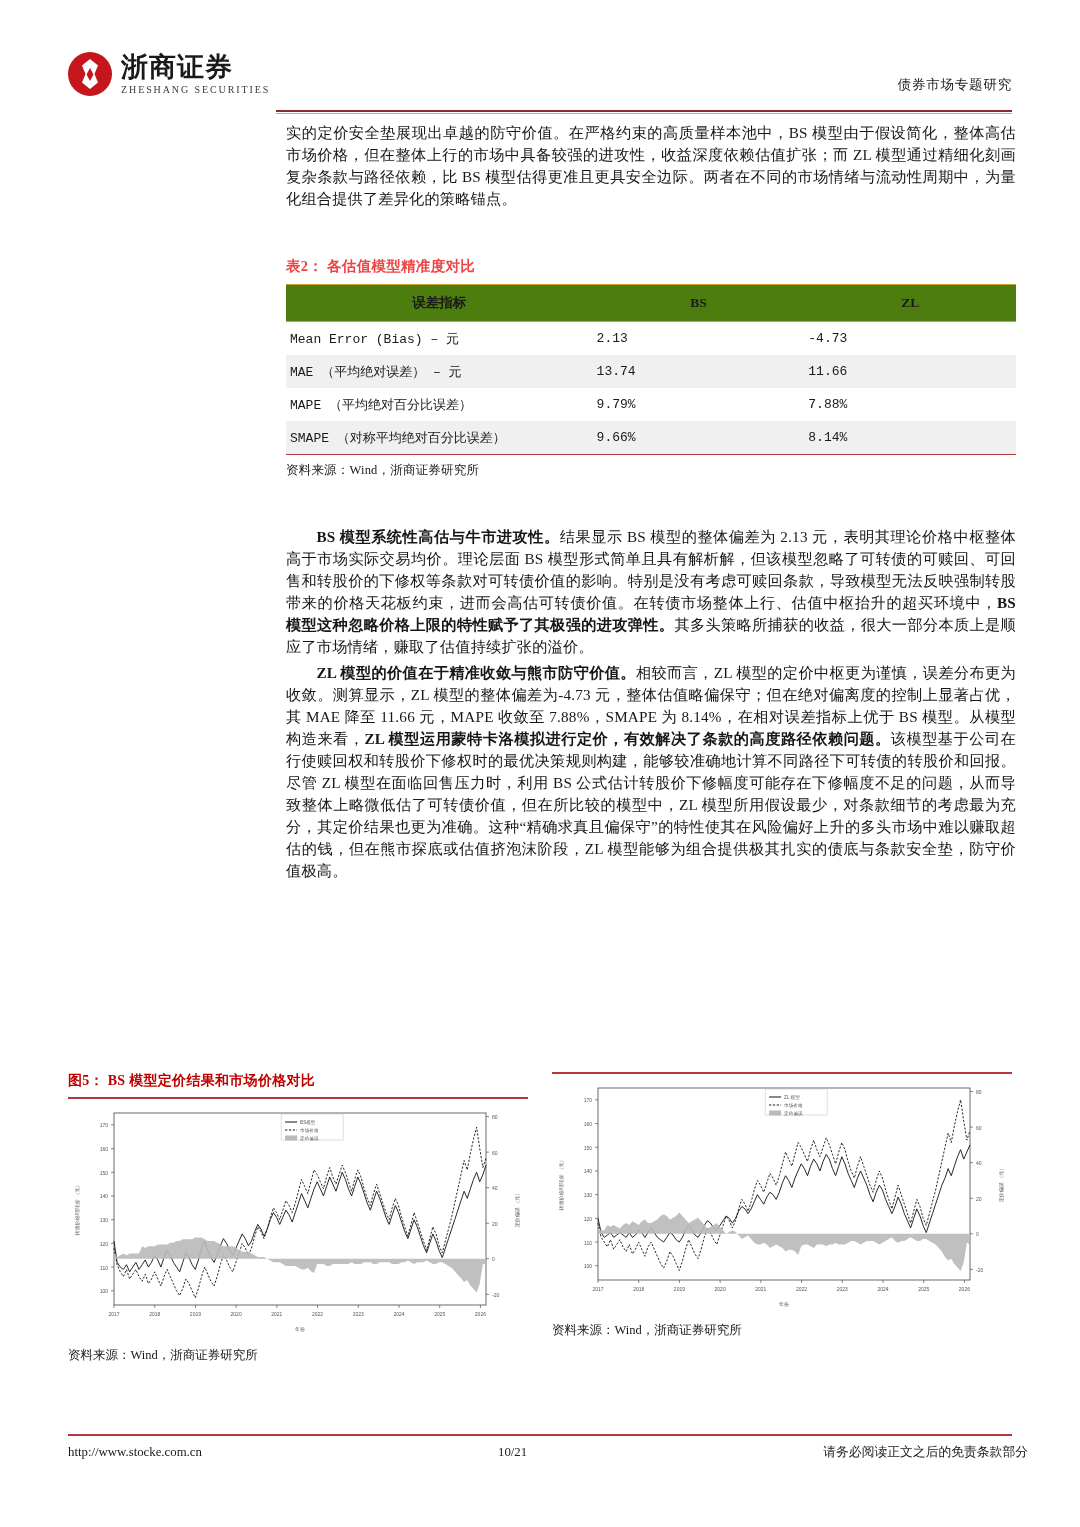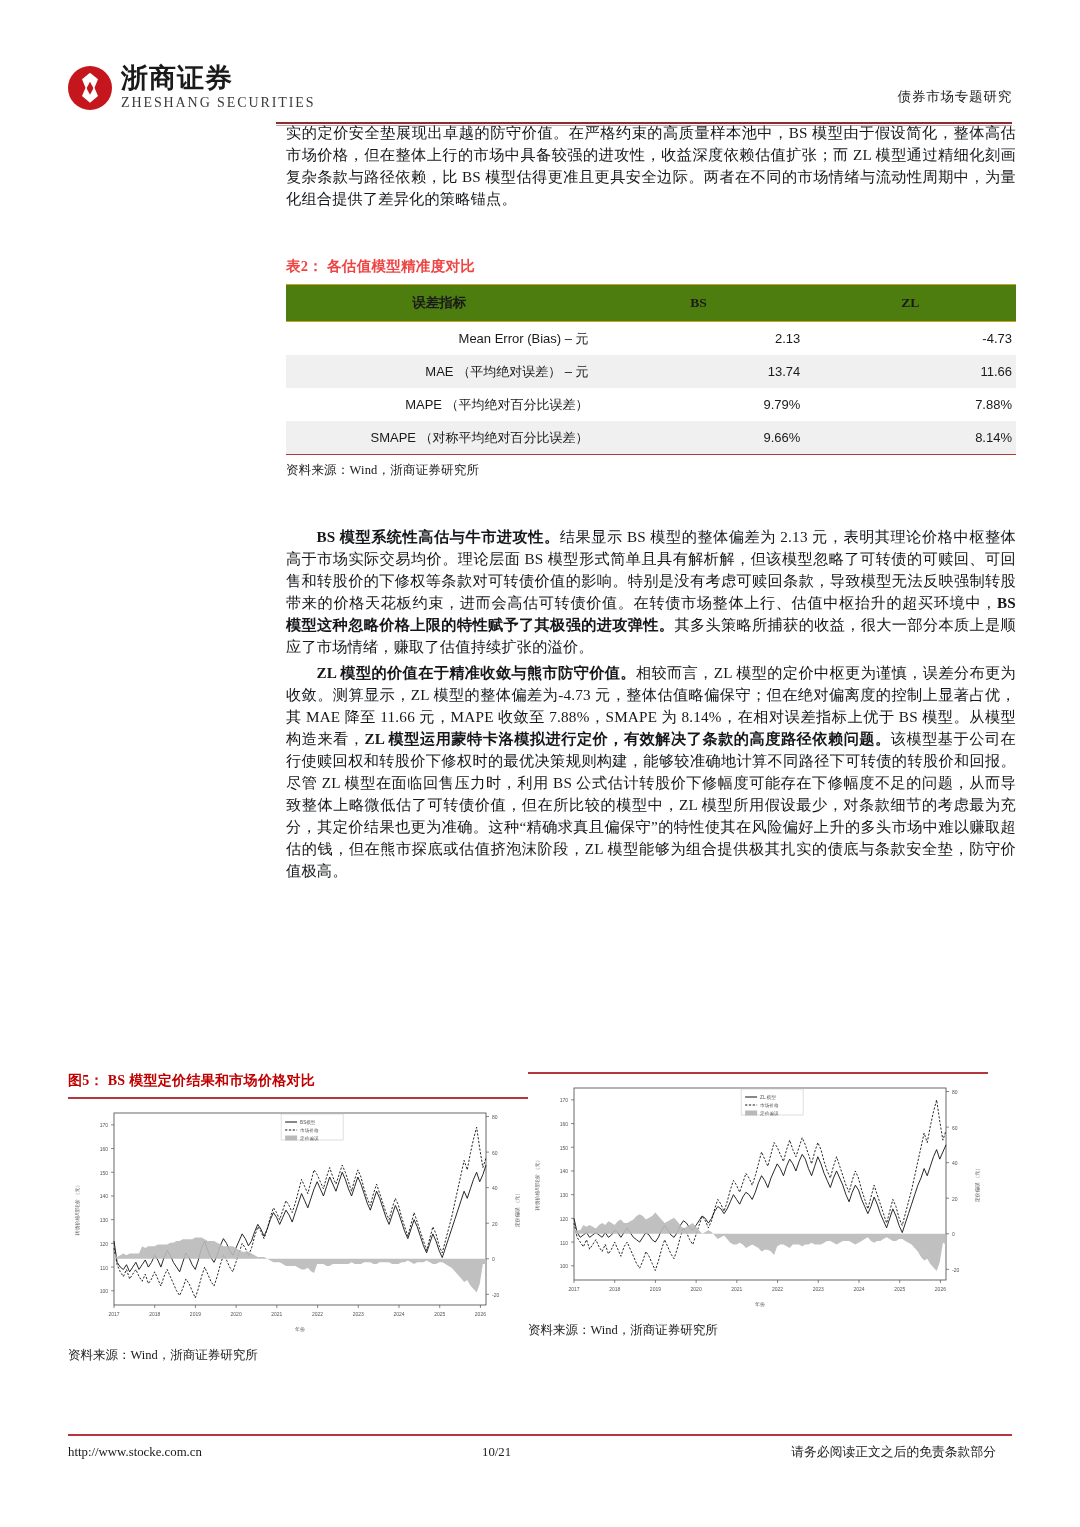--- a/index.html
+++ b/index.html
@@ -12,21 +12,21 @@
     color: #111;
     position: relative;
     overflow: hidden;
   }
 
   .page { width: 1080px; height: 1527px; position: relative; }
 
   
   .header {
     position: absolute;
-    left: 68px; top: 64px;
+    left: 68px; top: 52px;
     width: 944px; height: 62px;
   }
   .logo-wrap { position: absolute; left: 0; top: 0; display: flex; align-items: center; }
   .logo-mark {
     width: 44px; height: 44px; border-radius: 50%;
     background: #c5161d; position: relative; flex: none;
   }
   .logo-mark::before {
     content: ""; position: absolute; left: 50%; top: 7px;
     transform: translateX(-50%);
@@ -39,21 +39,21 @@
     width: 7px; height: 13px; background: #c5161d;
     clip-path: polygon(50% 0%, 100% 50%, 50% 100%, 0% 50%);
   }
   .logo-text { margin-left: 9px; }
   .logo-cn {
     font-size: 27px; font-weight: 700; letter-spacing: 1px;
     color: #1a1a1a; line-height: 1.05;
     font-family: "DejaVu Sans", "Liberation Sans", sans-serif;
   }
   .logo-en {
-    font-size: 14px; letter-spacing: 1.9px; color: #3a3a3a;
+    font-size: 10px; letter-spacing: 1.9px; color: #3a3a3a;
     margin-top: 3px;
     font-family: "Liberation Serif", serif;
   }
   .header-right {
     position: absolute; right: 0; top: 24px;
     font-size: 13.5px; color: #222; letter-spacing: 0.8px;
   }
   .header-rule {
     position: absolute; left: 208px; right: 0; top: 58px;
     height: 2px; background: #8d2b30;
@@ -86,53 +86,53 @@
   table.tbl { width: 100%; border-collapse: collapse; }
   table.tbl thead th {
     background: #4d7c0f;
     font-size: 13.5px; font-weight: 700;
     padding: 9px 4px; text-align: center;
     border-top: 1.6px solid #c9a227;
     border-bottom: 1.6px solid #c9a227;
     color: #1a1a1a;
   }
   table.tbl tbody td {
-    font-size: 13px; padding: 7.5px 4px; text-align: right;
+    font-size: 13px; padding: 7.5px 4px; text-align: left;
     color: #1a1a1a;
-    font-family: Liberation Sans, sans-serif;
+    font-family: Liberation Mono, monospace;
   }
   table.tbl tbody tr:nth-child(even) td { background: #f0f0f0; }
   table.tbl tbody tr:nth-child(odd)  td { background: #ffffff; }
   table.tbl tbody tr:last-child td { border-bottom: 1.4px solid #b3383e; }
   col.c-metric { width: 42%; }
   col.c-bs     { width: 29%; }
   col.c-zl     { width: 29%; }
   .tbl-source {
     font-size: 12.5px; color: #1a1a1a; margin-top: 7px; letter-spacing: 0.2px;
   }
 
   
   .figs { position: absolute; left: 68px; top: 1072px; width: 944px; }
-  .fig-row { display: flex; }
+  .fig-row { display: flex; gap: 24px; }
   .fig { width: 460px; }
   .fig-title {
     color: #c00000; font-size: 14px; font-weight: 700; letter-spacing: 0.3px;
     margin-bottom: 7px;
   }
   .fig-rule { height: 1.6px; background: #b3383e; margin-bottom: 4px; }
   .fig-box { width: 460px; height: 232px; position: relative; }
   .fig-source { font-size: 12.5px; color: #1a1a1a; margin-top: 12px; }
 
   
   .footer-rule {
     position: absolute; left: 68px; right: 68px; top: 1434px;
     height: 1.6px; background: #b3383e;
   }
   .footer {
-    position: absolute; left: 68px; right: 84px; top: 1444px;
+    position: absolute; left: 68px; right: 52px; top: 1444px;
     display: flex; justify-content: space-between; align-items: center;
     font-size: 12.8px; color: #1a1a1a;
   }
   .footer .f-mid { font-family: "Liberation Serif", serif; }
   .footer .f-url { font-family: "Liberation Serif", serif; }
 
   svg text { font-family: "Liberation Sans", sans-serif; fill: #555; }
 </style>
 </head>
 <body>

